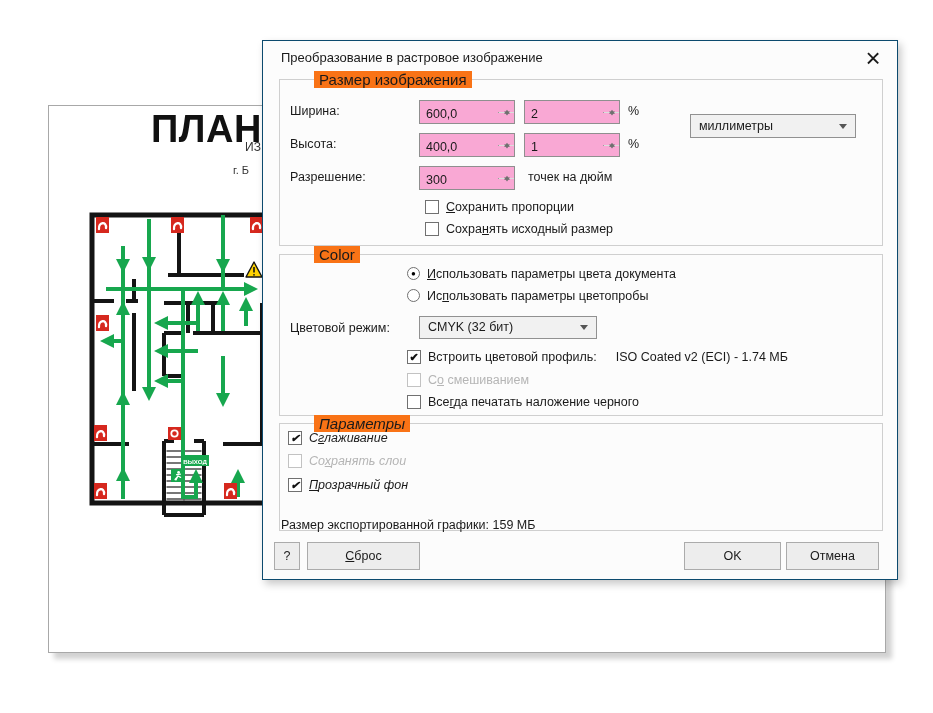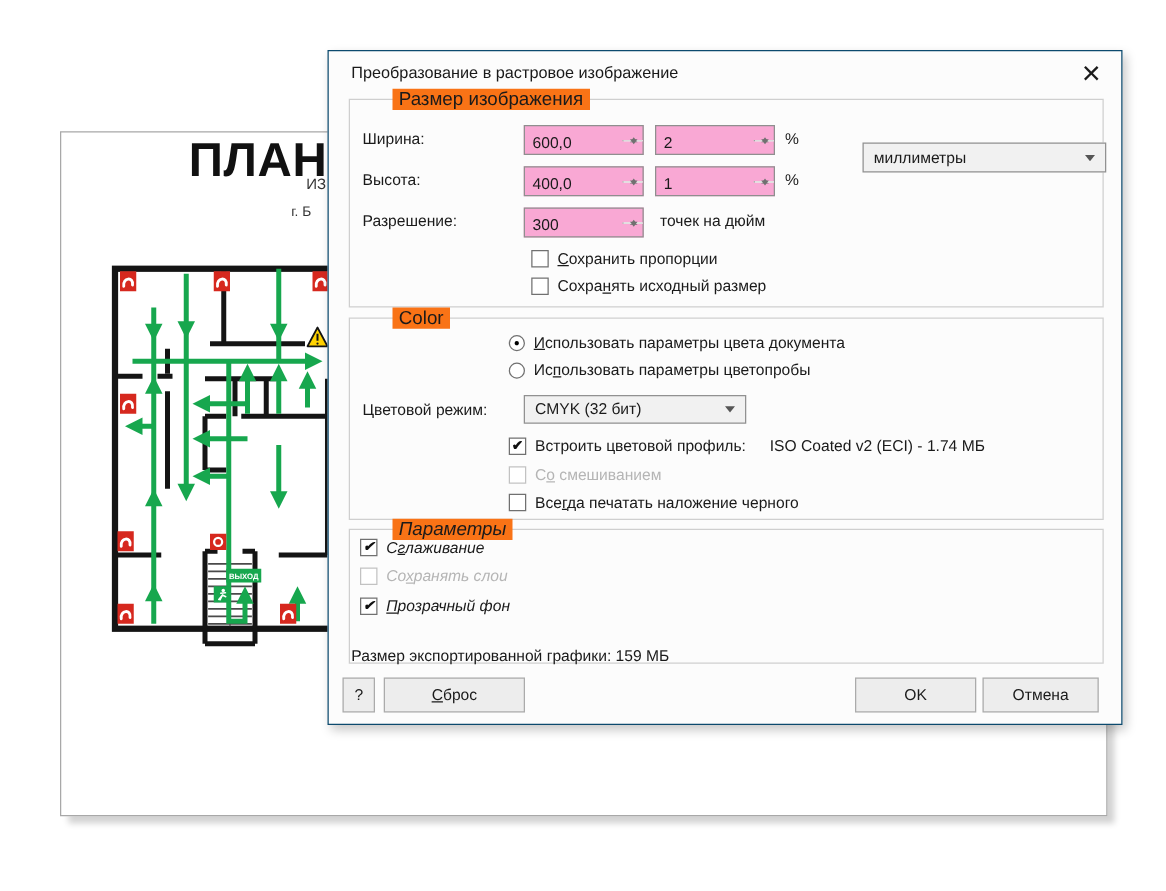--- a/index.html
+++ b/index.html
@@ -38,21 +38,21 @@
   .spin .sb + .sb { border-top:1px solid #dcdcdc; }
   .tri-up, .tri-dn { position:absolute; left:50%; top:50%; width:0; height:0; border:3px solid transparent; }
   .tri-up { border-bottom:4px solid #707070; border-top:0; transform:translate(-50%,-55%); }
   .tri-dn { border-top:4px solid #707070; border-bottom:0; transform:translate(-50%,-40%); }
 
   .ddl { position:absolute; background:#f1f1f1; border:1px solid #919191; padding:0 24px 0 8px;
          line-height:22px; font-size:12.5px; cursor:pointer; white-space:nowrap; }
   .ddl-arrow { position:absolute; right:8px; top:9px; width:0; height:0;
                border:4px solid transparent; border-top:5px solid #555; border-bottom:0; }
 
-  .row { position:absolute; display:flex; align-items:flex-end; gap:7px; white-space:nowrap; cursor:default; }
+  .row { position:absolute; display:flex; align-items:flex-start; gap:7px; white-space:nowrap; cursor:default; }
   .cb { width:14px; height:14px; background:#fff; border:1px solid #707070; flex:0 0 auto;
         font-weight:700; font-size:11px; line-height:12px; text-align:center; color:#101010; }
   .radio { width:13px; height:13px; border-radius:50%; background:#fff; border:1px solid #707070; flex:0 0 auto;
            font-size:8px; line-height:11px; text-align:center; color:#000; }
   .row.disabled .cb { border-color:#c2c2c2; }
   .row.disabled .lbl { color:#b5b5b5; }
   .u { text-decoration:underline; }
   .profile-val { margin-left:12px; }
 
   .footer-text { position:absolute; left:18px; top:477px; font-size:12.5px; }
@@ -276,21 +276,21 @@
             <button class="sb">
               <i class="tri-up"></i>
             </button>
             <button class="sb">
               <i class="tri-dn"></i>
             </button>
           </span>
       </div>
       <span class="abs lbl" style="left:248px;top:90px">точек на дюйм</span>
 
-      <div class="ddl" style="left:410px;top:34px;width:195px;height:24px;line-height:22px">
+      <div class="ddl" style="left:410px;top:34px;width:166px;height:24px;line-height:22px">
         <span>миллиметры</span>
         <i class="ddl-arrow"></i>
       </div>
 
       <div class="row" style="left:145px;top:120px">
         <span class="cb"></span>
         <span class="lbl"><span></span><span class="u">С</span><span>охранить пропорции</span></span>
       </div>
       <div class="row" style="left:145px;top:142px">
         <span class="cb"></span>

